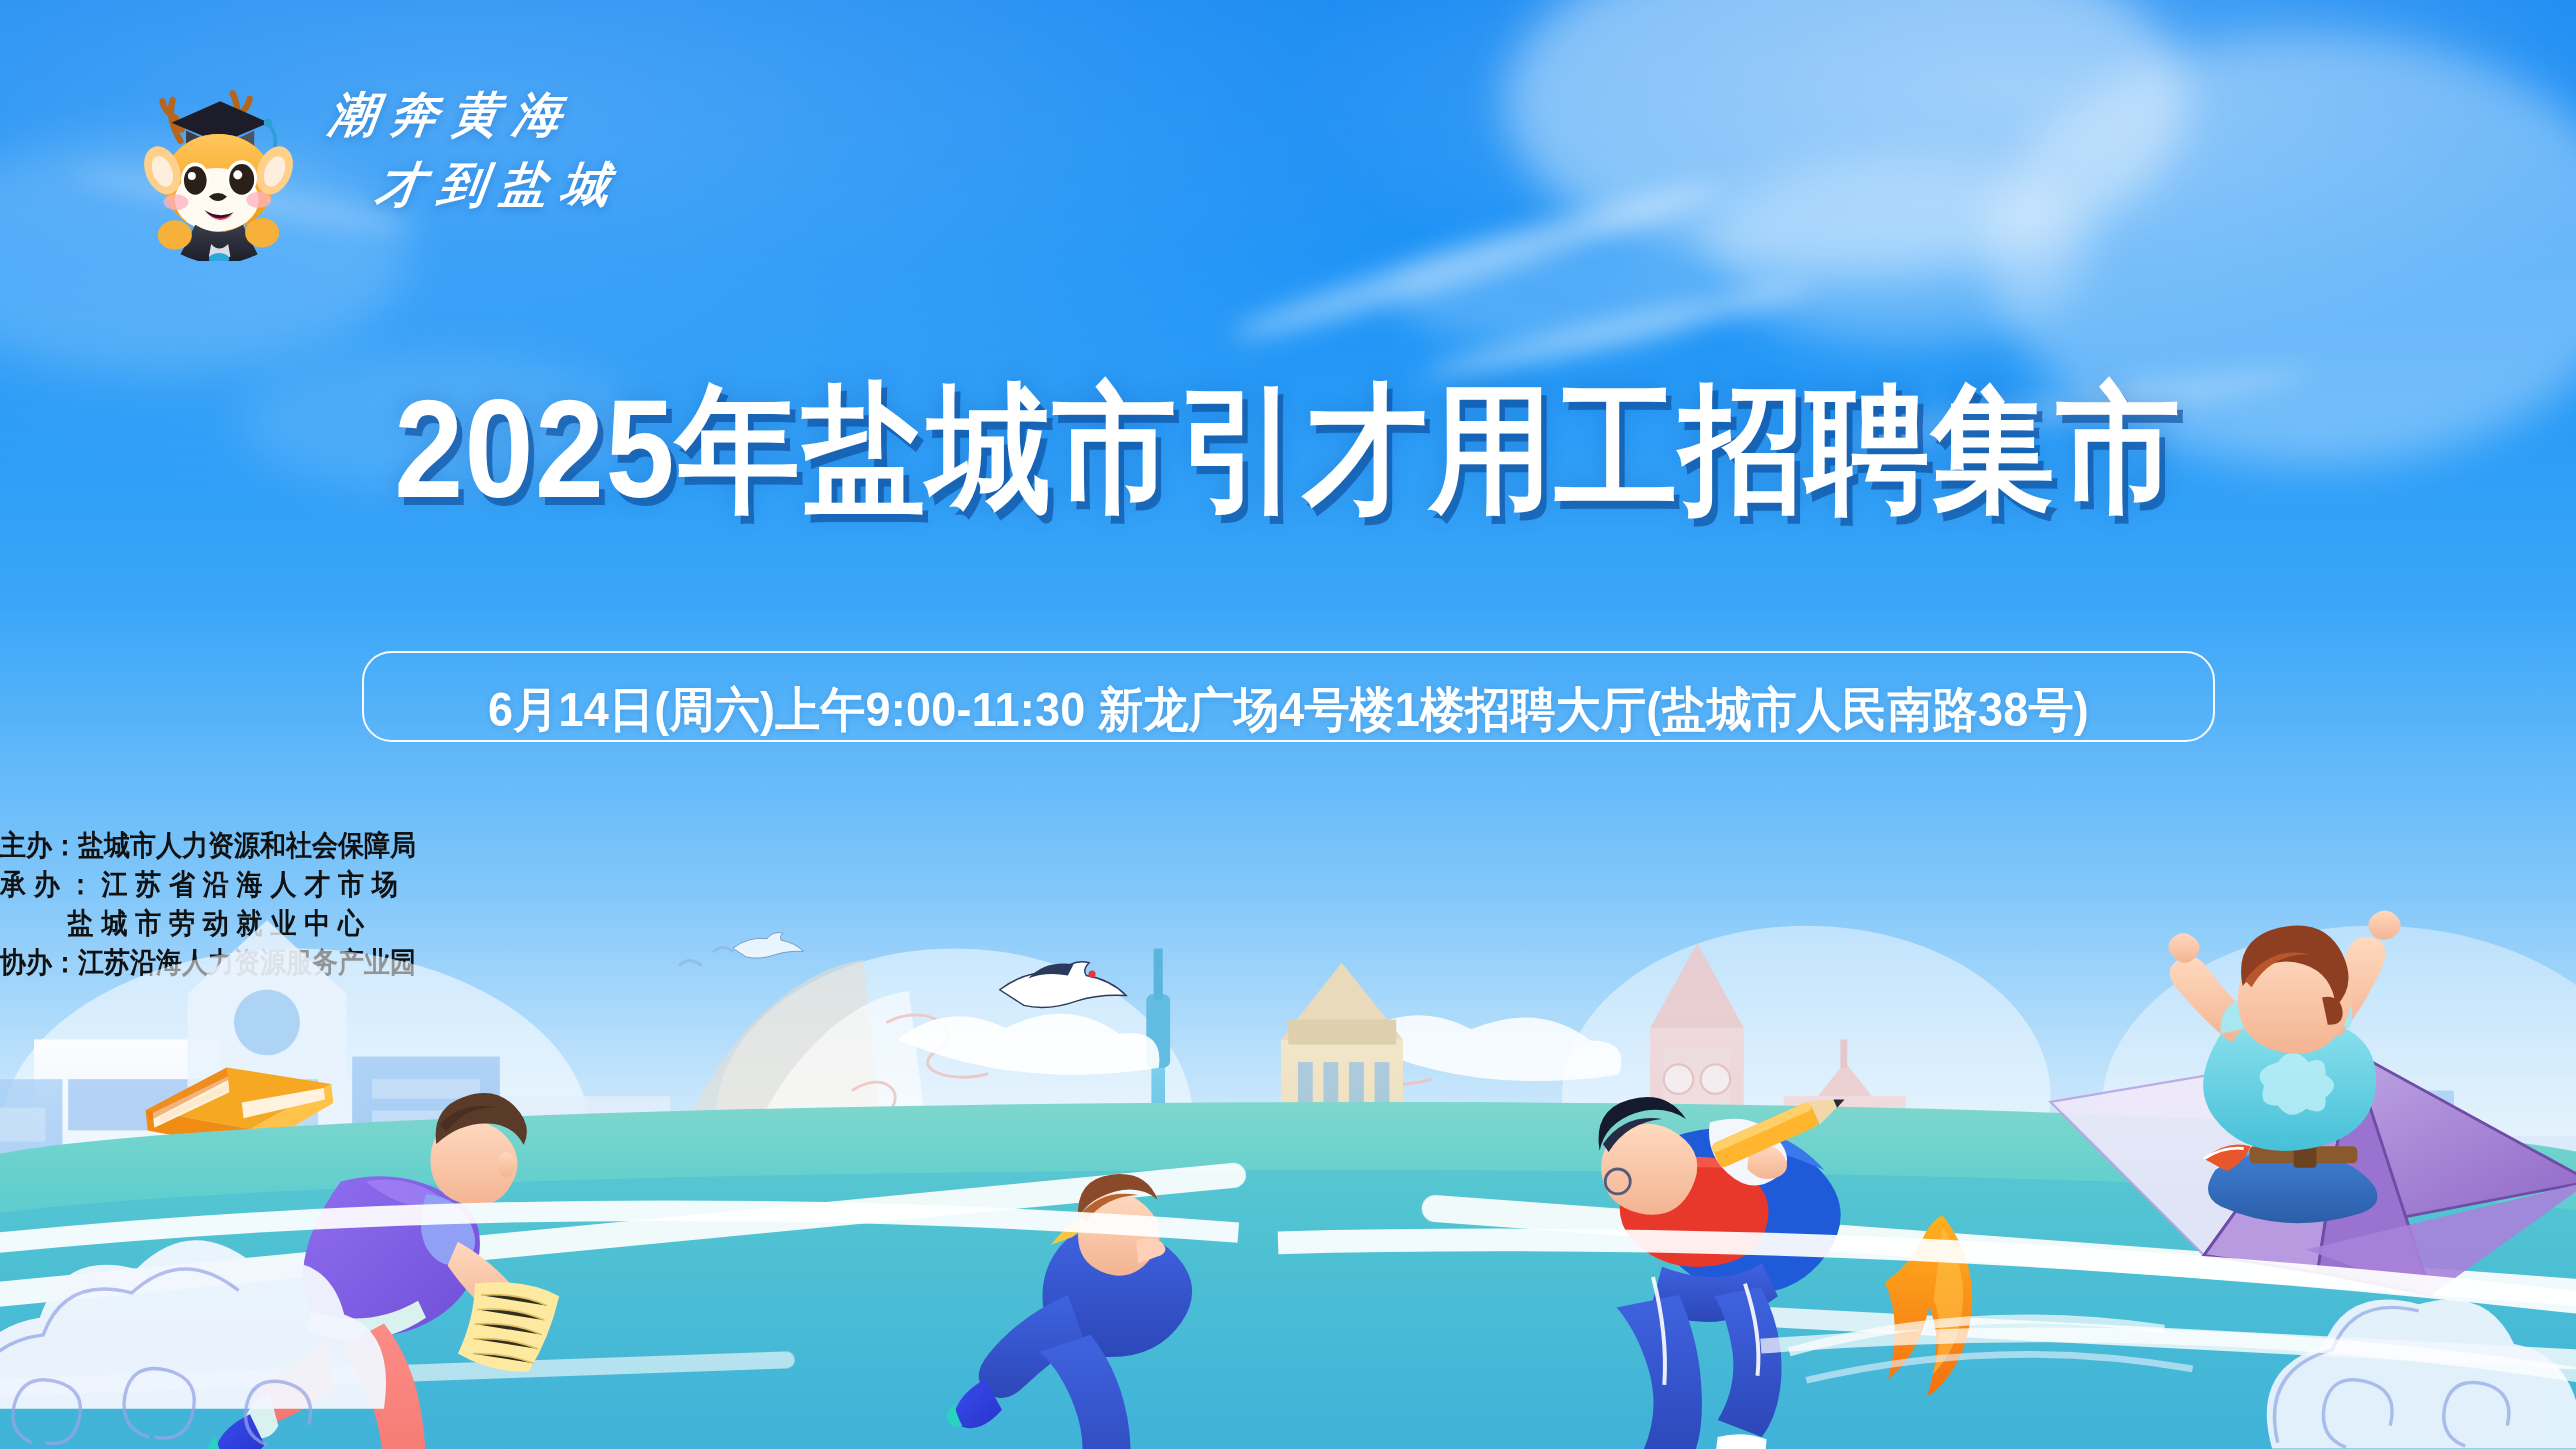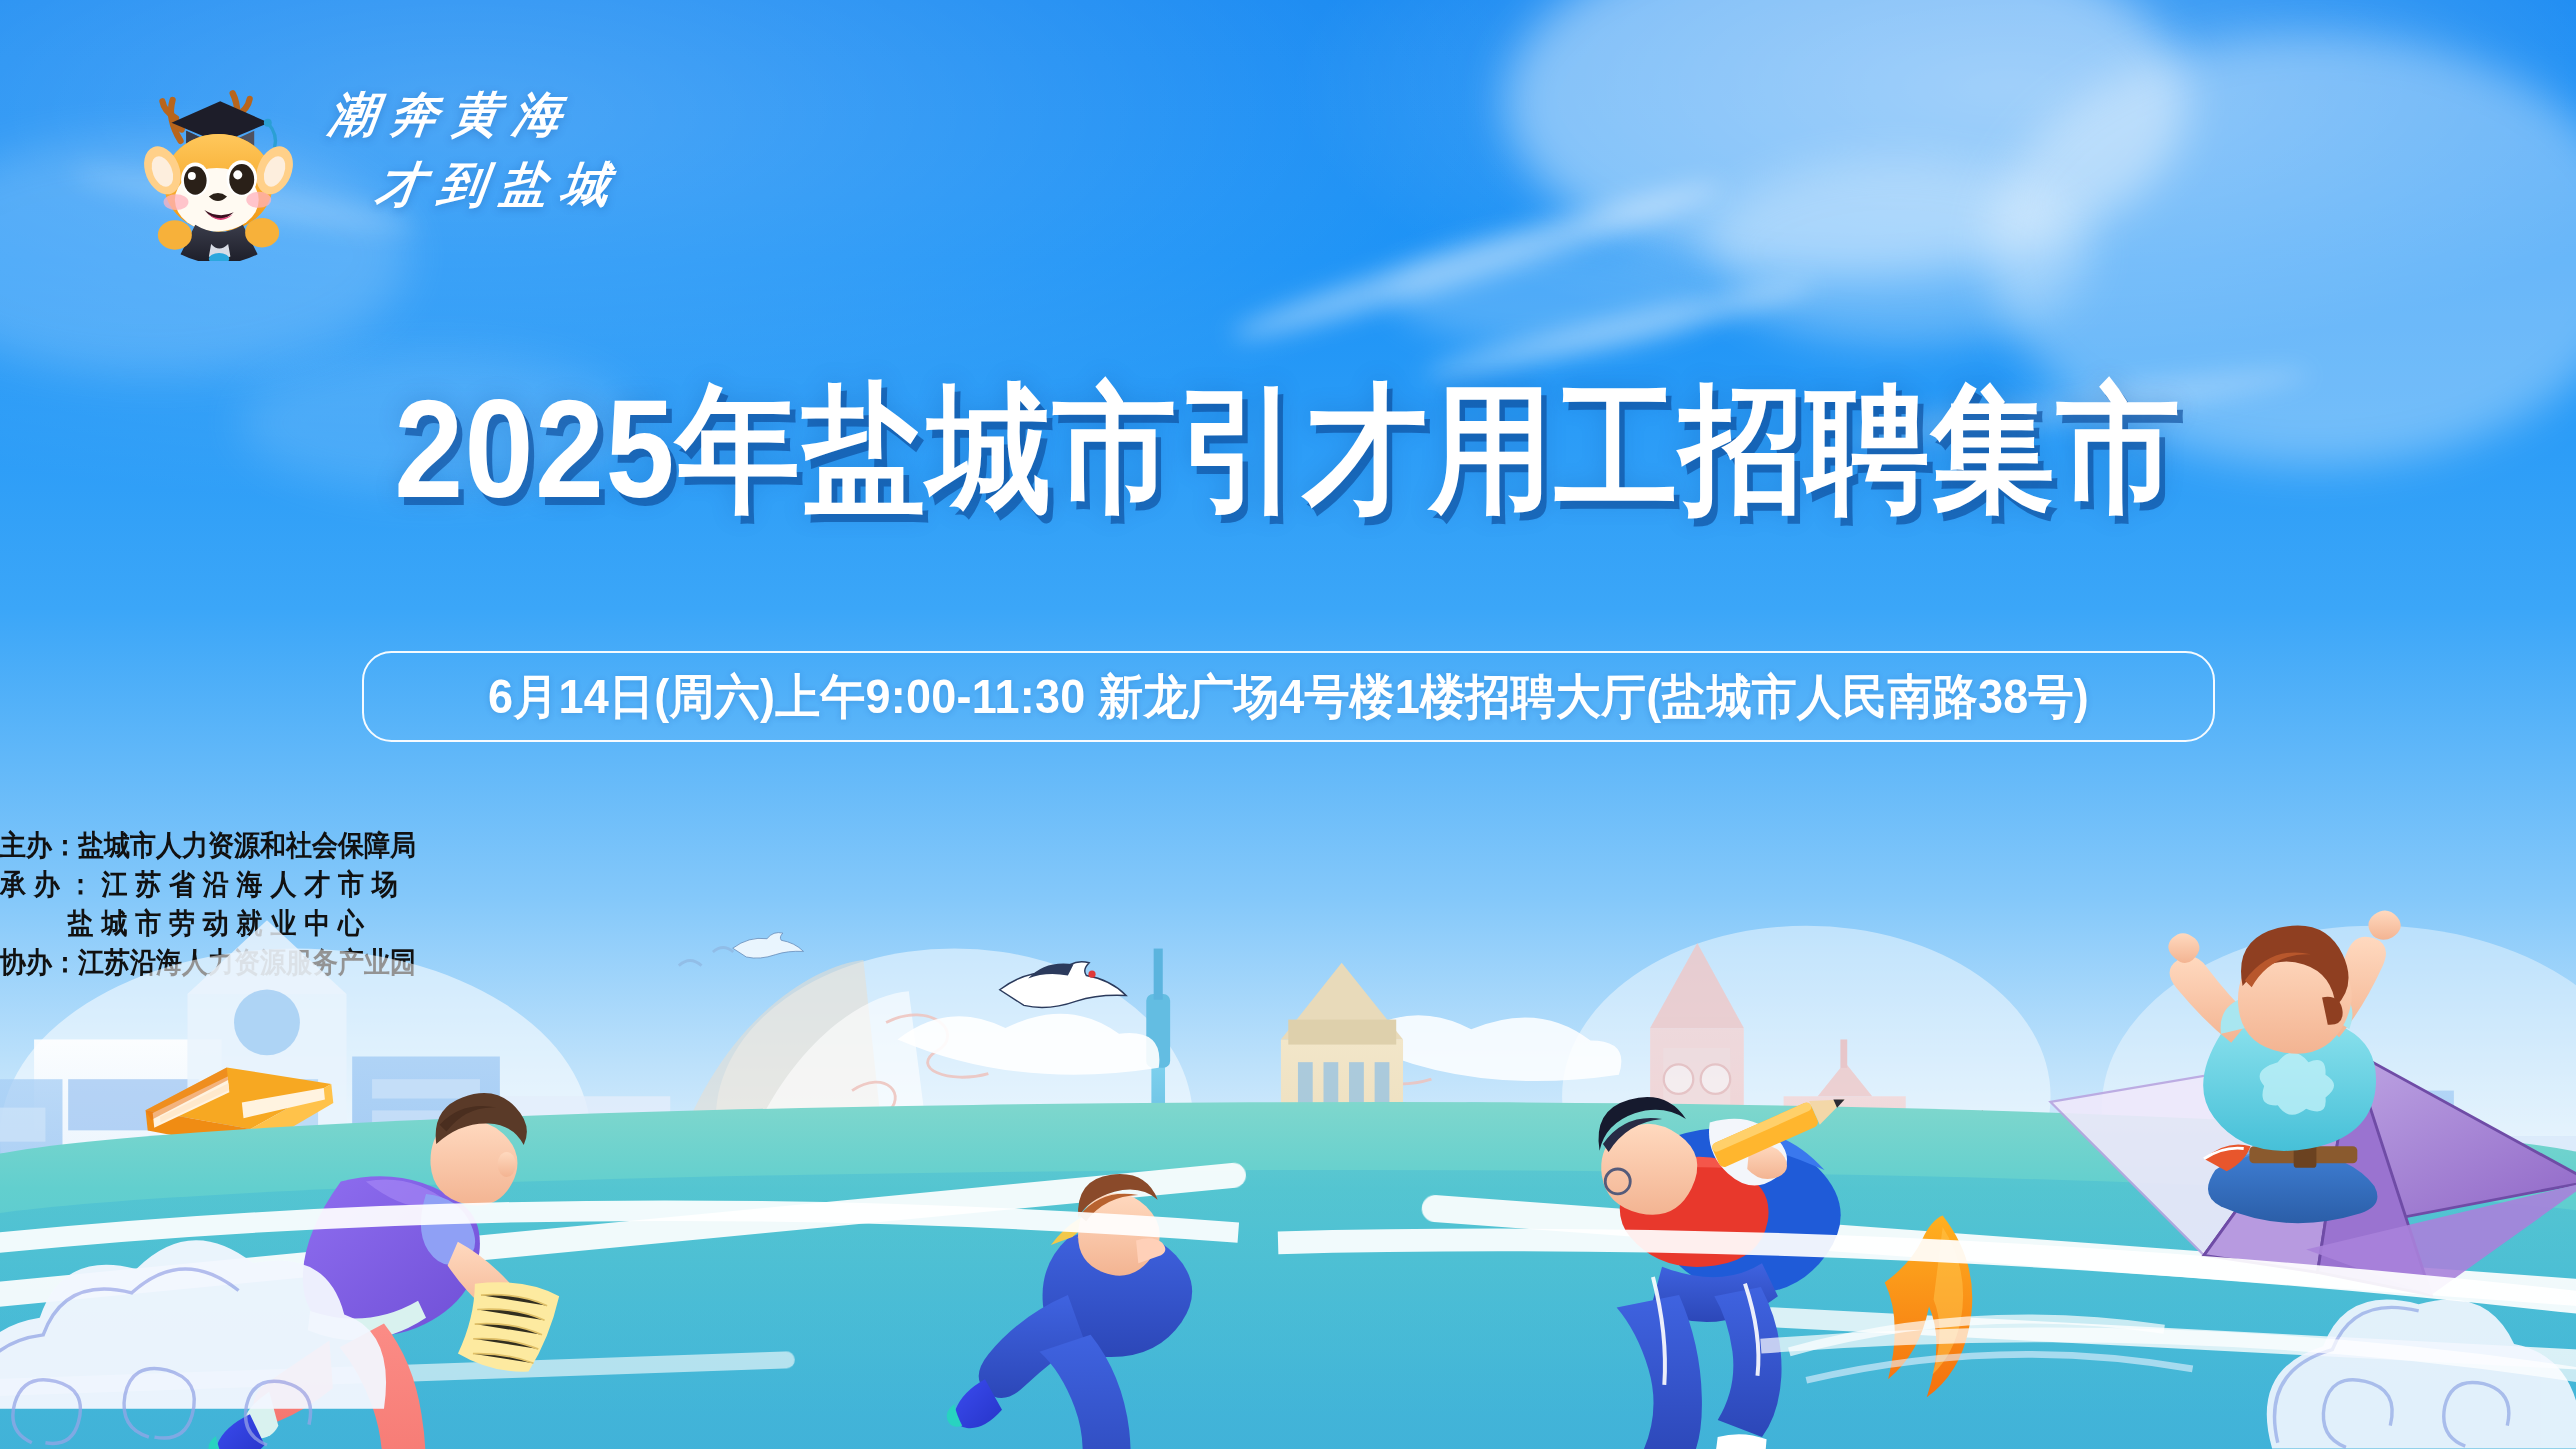--- a/index.html
+++ b/index.html
@@ -46,21 +46,21 @@
   .title{position:absolute;left:0;top:376px;width:100%;text-align:center;
     color:#fff;font-size:124px;font-weight:700;letter-spacing:.012em;
     line-height:1.06;white-space:nowrap;
     text-shadow:5.7px 7.4px 0 rgba(11,72,150,.62), 0 0 23px rgba(10,60,140,.22);
     font-family:"Liberation Sans","DejaVu Sans",sans-serif;
     transform:scaleY(1.12);transform-origin:center top;}
 
   
   .pill{position:absolute;left:362px;top:651px;width:1853px;height:91px;
     border:2.8px solid rgba(255,255,255,.95);border-radius:29.5px;
-    display:flex;align-items:center;justify-content:center;box-sizing:border-box;}
+    display:flex;align-items:flex-end;justify-content:center;box-sizing:border-box;}
   .pill-text{color:#fff;font-size:45px;font-weight:700;white-space:nowrap;
     letter-spacing:.005em;text-shadow:0 1.1px 5.7px rgba(10,70,150,.2);
     transform:scaleY(1.06);}
 
   
   .orgs{position:absolute;left:0;top:828px;width:100%;text-align:left;
     color:#111;font-weight:700;font-size:26px;line-height:1.33;}
   .org-line{white-space:nowrap;transform:scaleY(1.1);margin:0 0 4.5px 0;}
   .org-sp{letter-spacing:.30em;}
   .org-sp2{letter-spacing:.30em;padding-left:2.6em;}

